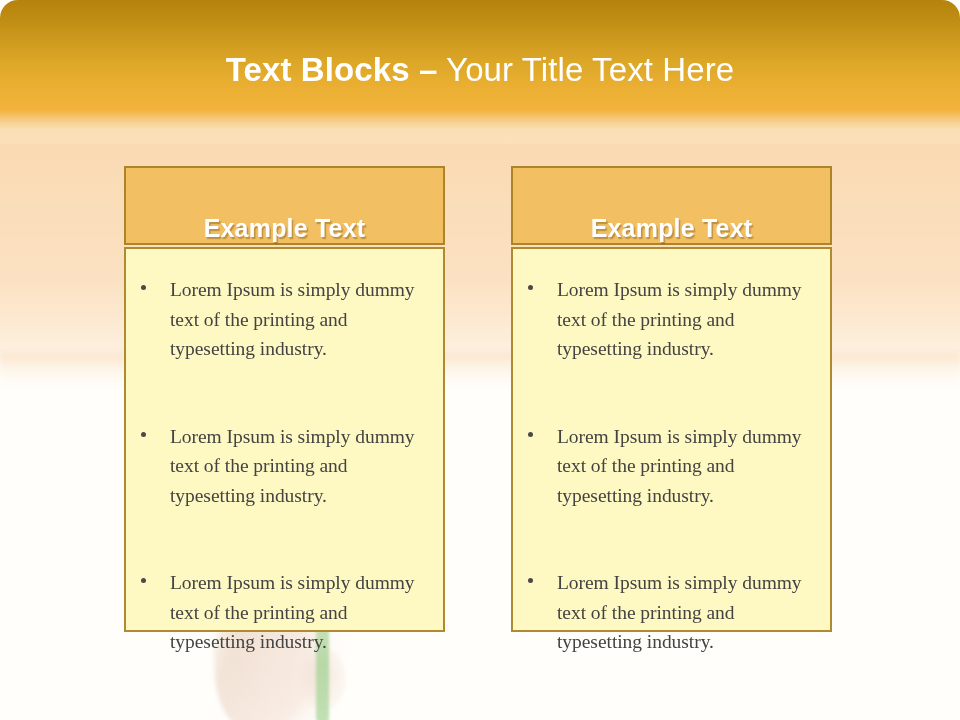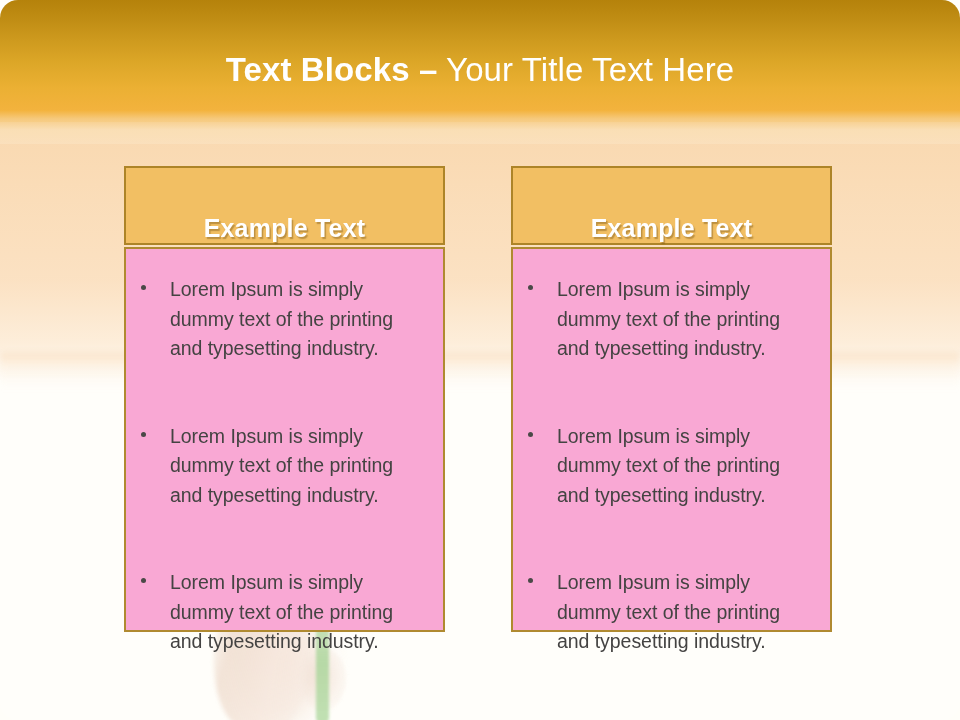--- a/index.html
+++ b/index.html
@@ -186,23 +186,24 @@
     font-weight: bold;
     text-shadow: 1.5px 1.5px 1.2px rgba(120,85,20,0.45);
     letter-spacing: 0.2px;
   }
 
   .card-body {
     box-sizing: border-box;
     width: 321px;
     height: 385px;
     margin-top: 2px;
-    background: #f9a8d4;
+    background: #fef9c3;
     border: 2px solid #B08A30;
     padding: 26px 14px 0 6px;
+    font-family: Liberation Serif, serif;
   }
 
   .bullet-list {
     list-style: none;
     margin: 0;
     padding: 0;
   }
   .bullet-item {
     position: relative;
     padding-left: 38px;

